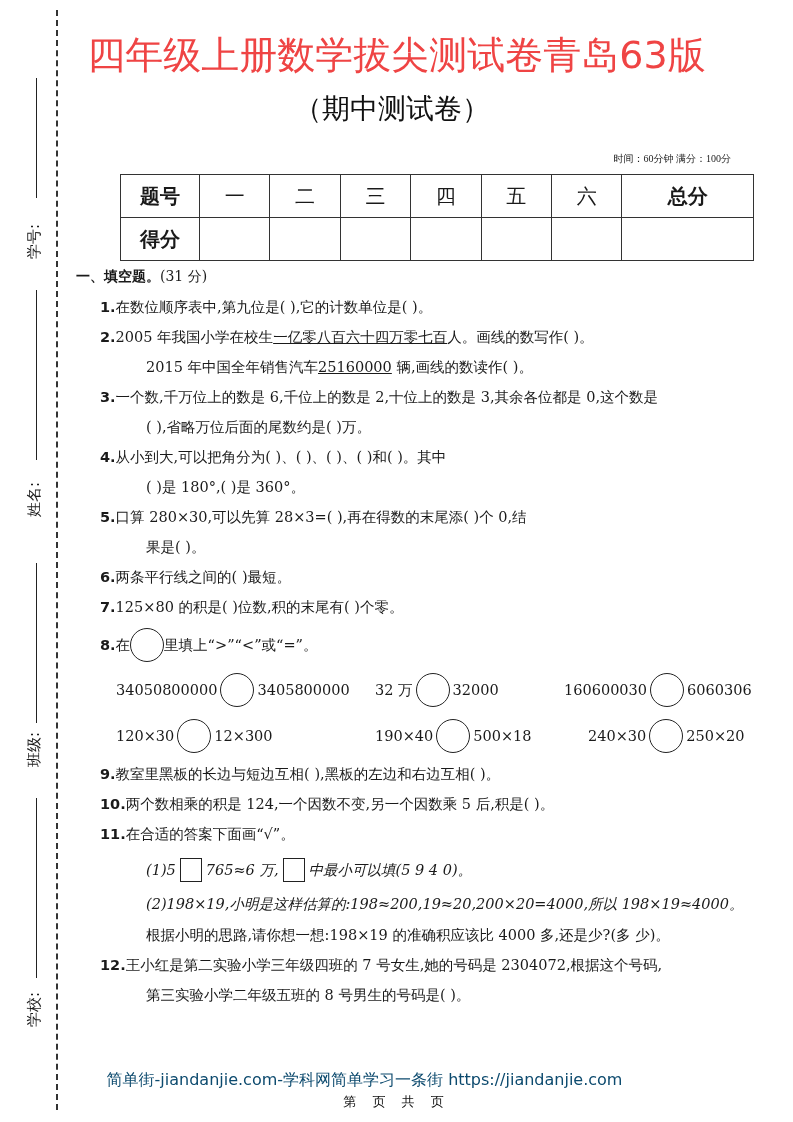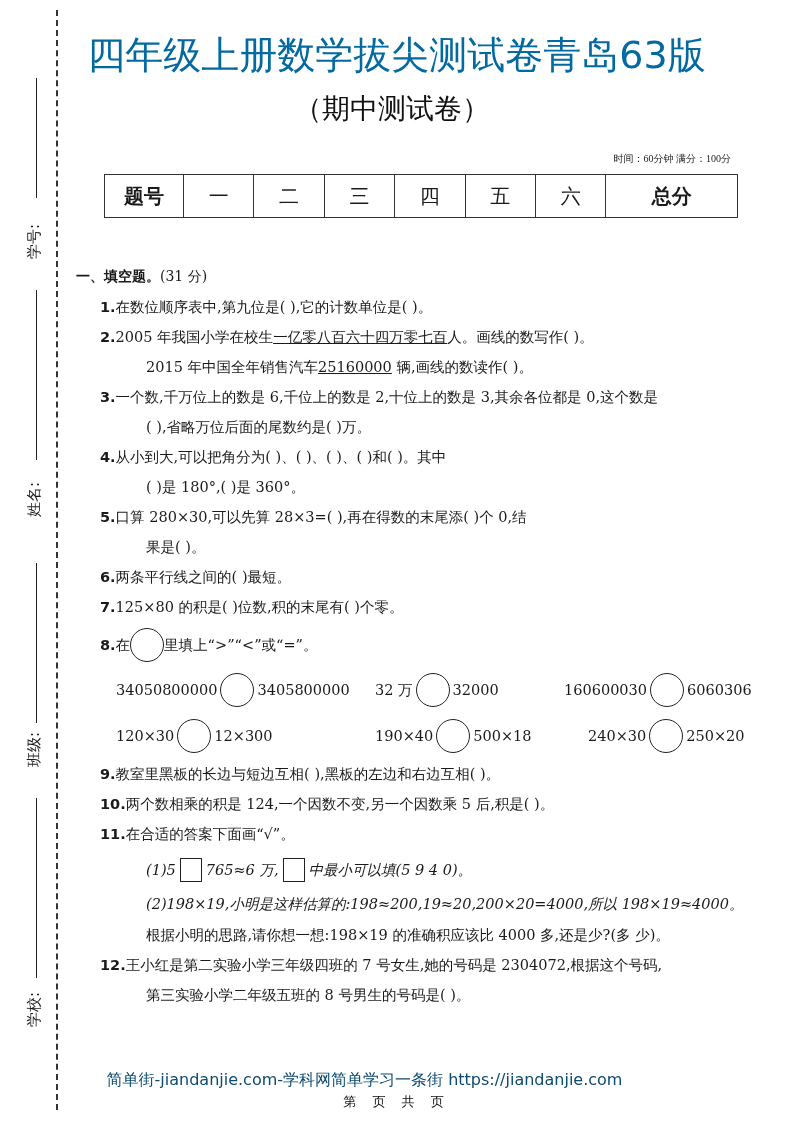--- a/index.html
+++ b/index.html
@@ -7,26 +7,26 @@
          font-family:"DejaVu Serif","Liberation Serif",serif; }
 
   
   .dash-line { position:absolute; left:56px; top:10px; height:1100px; width:0;
                border-left:2px dashed #333; }
   .bind-label { position:absolute; left:14px; font-family:"DejaVu Sans","Liberation Sans",sans-serif;
                 font-size:15px; transform:rotate(-90deg); transform-origin:center; white-space:nowrap; width:40px; text-align:center; }
   .bind-rule { position:absolute; left:36px; width:0; border-left:1.3px solid #222; }
 
   .title { position:absolute; left:0; width:793px; top:30px; text-align:center;
-           font-family:"DejaVu Sans","Liberation Sans",sans-serif; font-size:38px; letter-spacing:0px; color:#0369a1; }
+           font-family:"DejaVu Sans","Liberation Sans",sans-serif; font-size:38px; letter-spacing:0px; color:#ef4444; }
   .subtitle { position:absolute; left:0; width:784px; top:90px; text-align:center;
               font-family:"DejaVu Sans","Liberation Sans",sans-serif; font-size:28px; color:#111; }
   .meta { position:absolute; right:62px; top:152px; font-family:Liberation Serif, serif; font-size:10px; }
 
-  table.score { position:absolute; left:104px; top:174px; width:634px; border-collapse:collapse;padding-left:8px; }
+  table.score { position:absolute; left:120px; top:174px; width:634px; border-collapse:collapse;padding-left:8px; }
   table.score td { border:1.2px solid #333; text-align:center; height:40px;
                    font-family:"DejaVu Sans","Liberation Sans",sans-serif; font-size:20px; }
   table.score td.first { width:76px; font-weight:bold; }
 
   .section { position:absolute; left:76px; top:268px; font-size:14px; }
   .section b { font-family:"DejaVu Sans","Liberation Sans",sans-serif; }
   .line { position:absolute; left:100px; font-size:14.5px; white-space:nowrap; }
   .line.cont { left:118px;margin-left:28px; }
   .num { font-weight:bold; font-family:"DejaVu Sans","Liberation Sans",sans-serif; }
   .u { text-decoration:underline; }
@@ -65,20 +65,30 @@
   <tbody>
       <tr>
     <td class="first">题号</td>
     <td>一</td>
     <td>二</td>
     <td>三</td>
     <td>四</td>
     <td>五</td>
     <td>六</td>
     <td style="font-weight:bold;">总分</td>
+  </tr>
+  <tr>
+    <td class="first">得分</td>
+    <td></td>
+    <td></td>
+    <td></td>
+    <td></td>
+    <td></td>
+    <td></td>
+    <td></td>
   </tr>
 </tbody>
   </table>
 
 <div class="section">
   <b>一、填空题。</b><span>(31 分)</span>
 </div>
 
 <div class="line" style="top:298px;">
   <span class="num">1.</span><span>在数位顺序表中,第九位是(        ),它的计数单位是(        )。</span>

